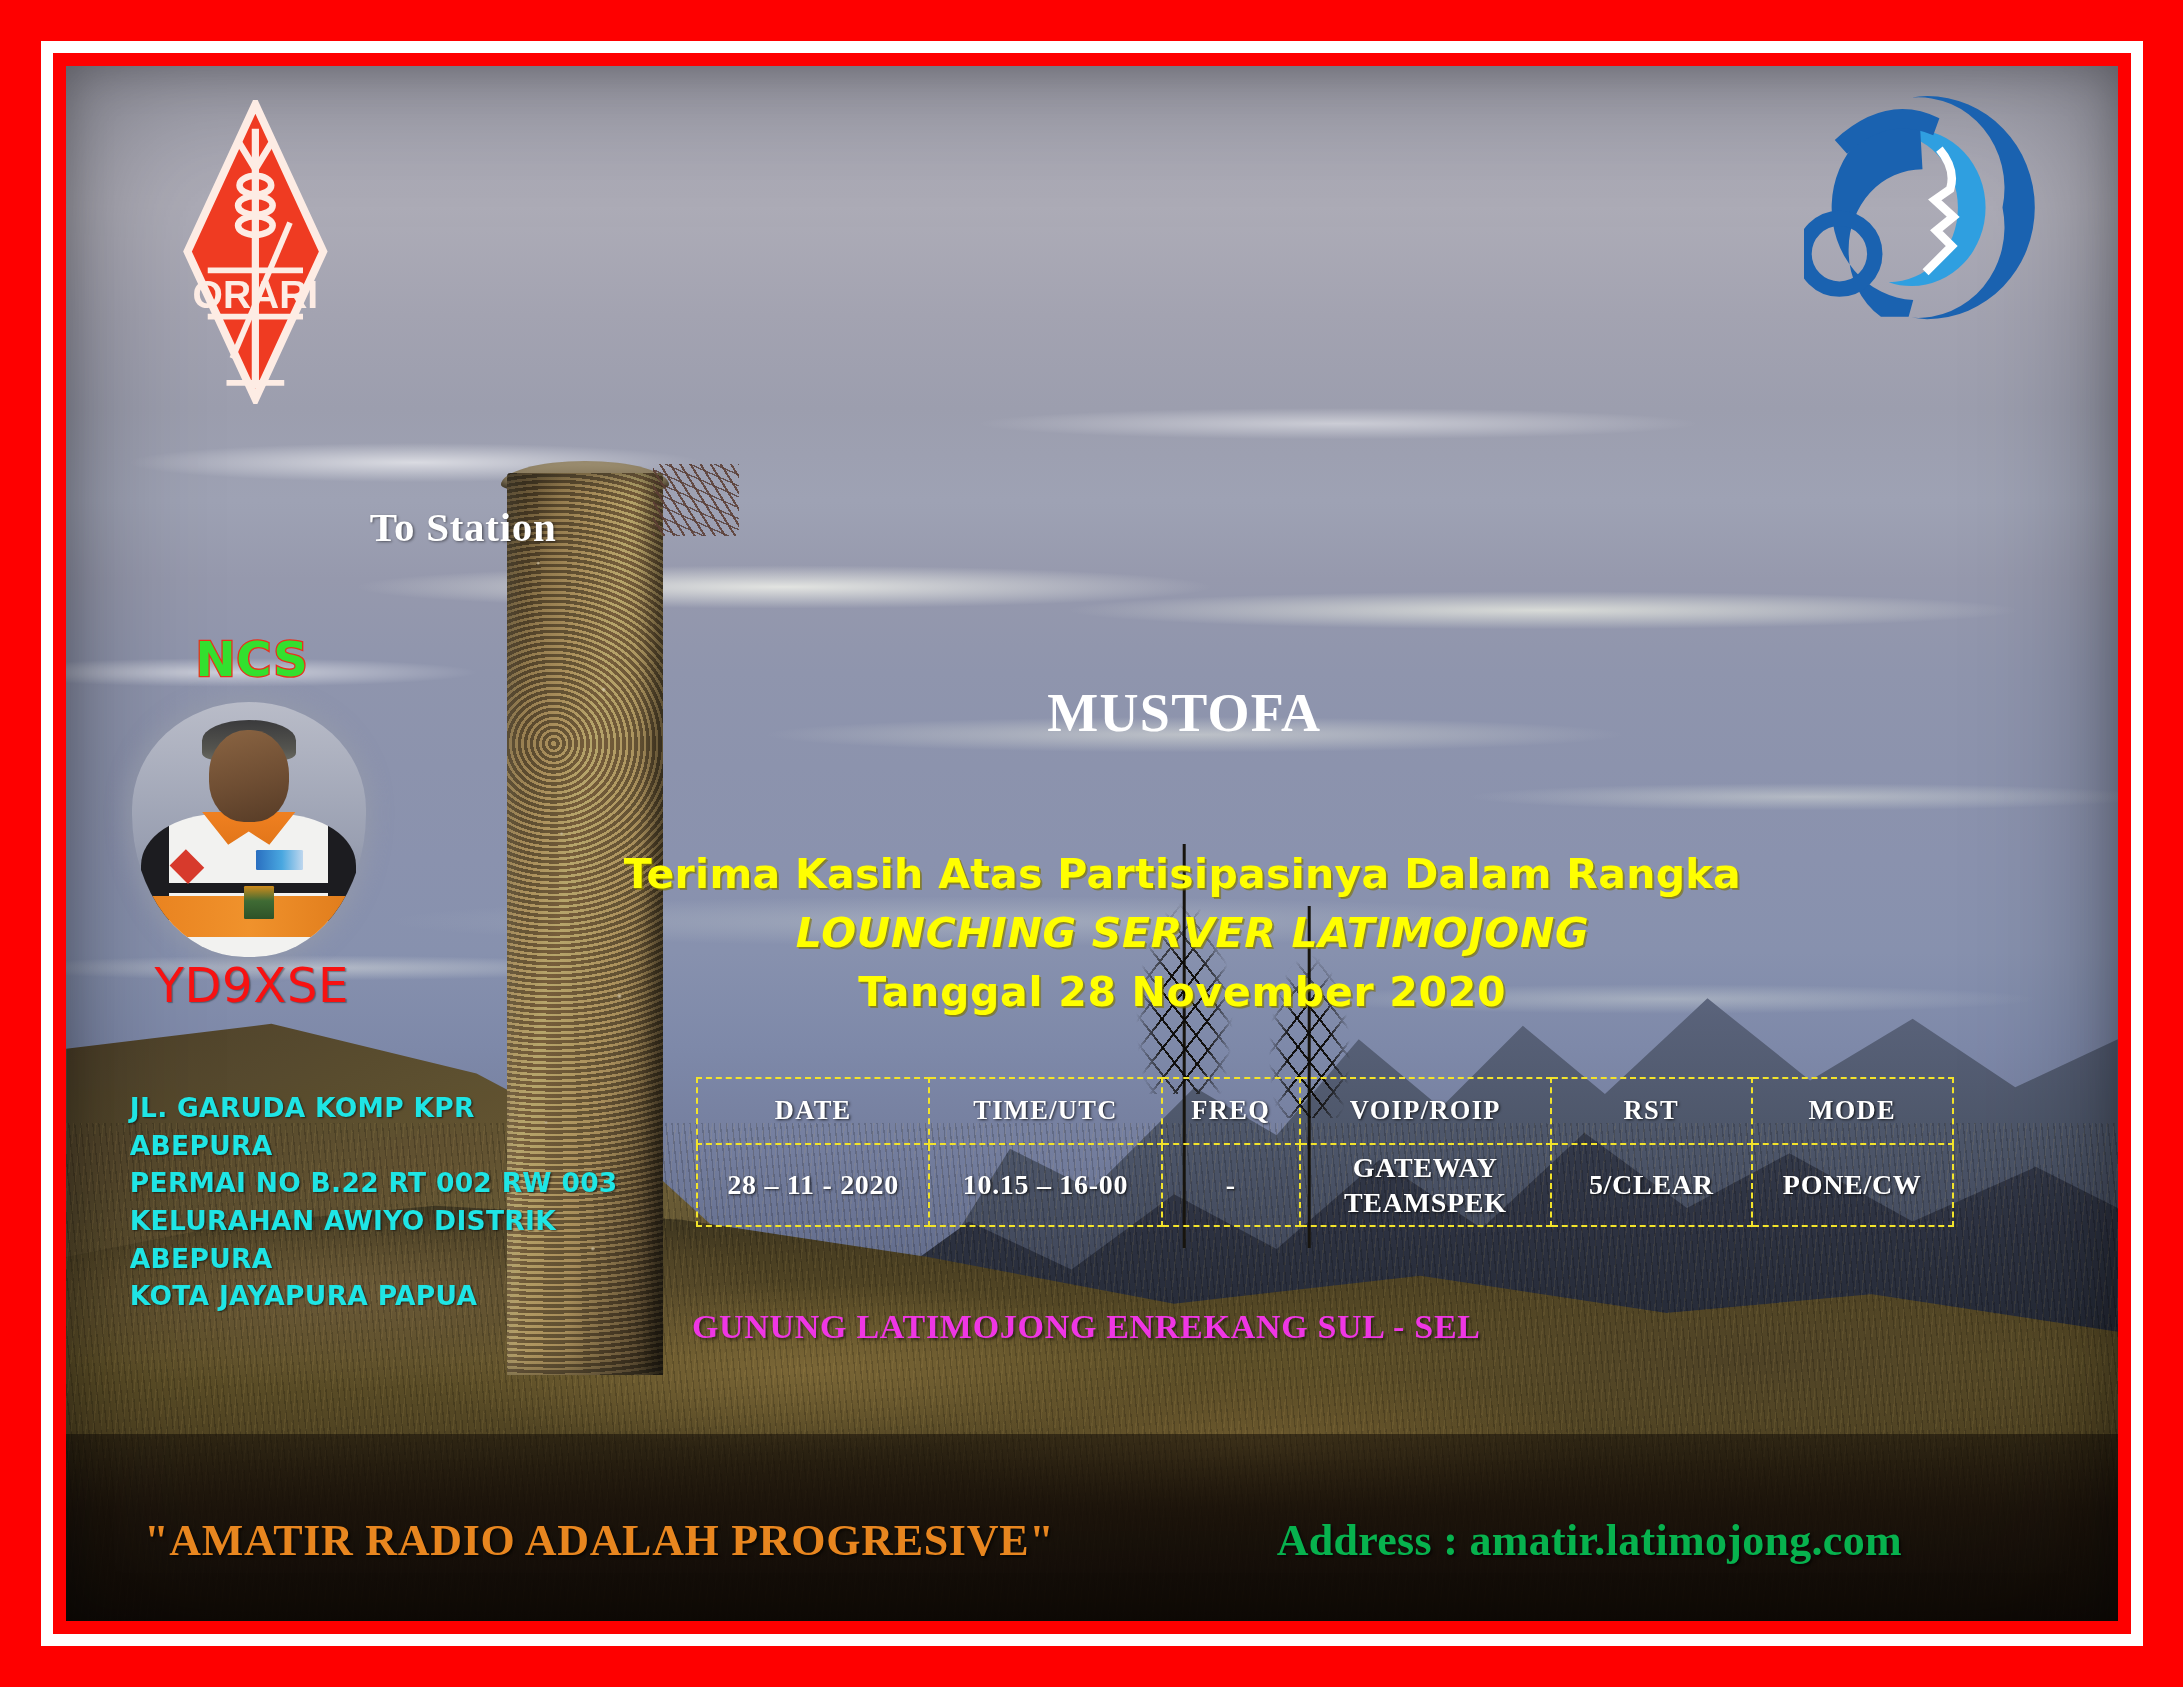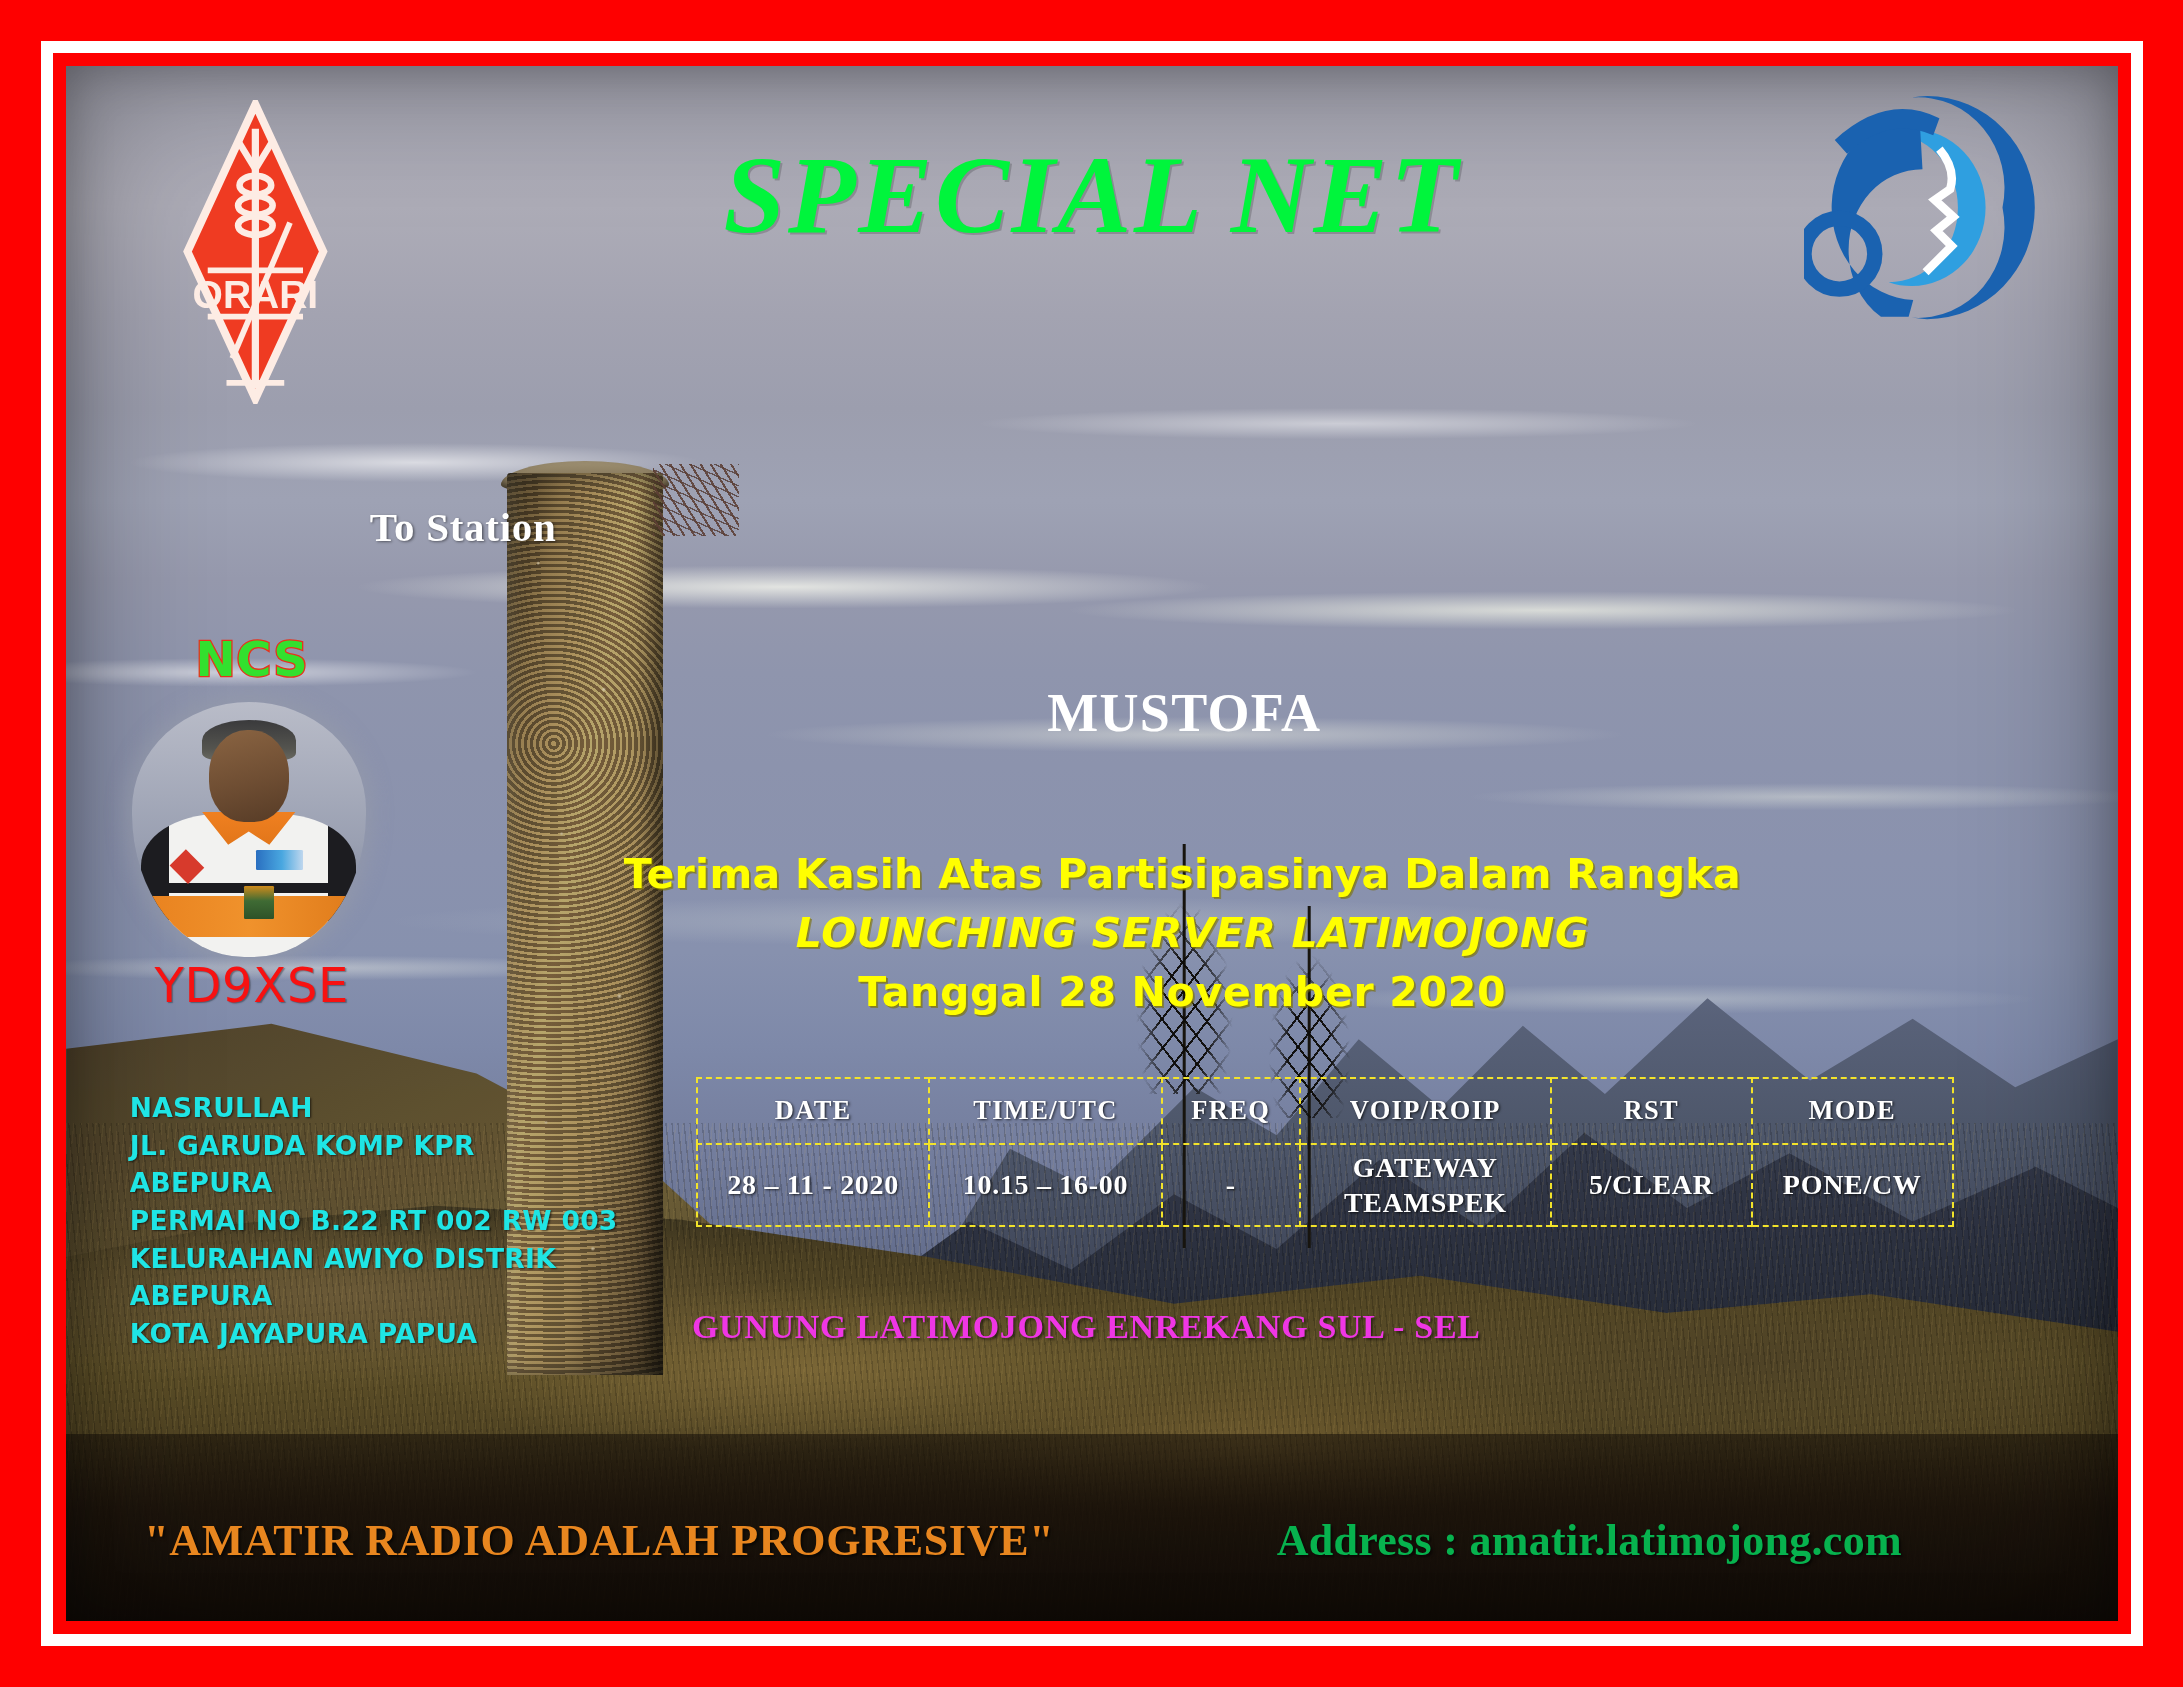--- a/index.html
+++ b/index.html
@@ -358,21 +358,20 @@
                   a78,84 0 0 0 0,-194 a96,102 0 0 1 30,-5 a96,102 0 0 1 96,102 z" fill="#2f9fe0"></path>
          <path d="M150,30 a110,120 0 0 0 -8,240 l-6,22 l-36,0
                   a96,104 0 0 1 -42,-88 a96,104 0 0 1 96,-104 z" fill="#1a62b0"></path>
          <path d="M40,62 q68,-62 136,-28 l-8,22 q-58,-26 -112,24 z" fill="#1a62b0"></path>
          <circle cx="46" cy="210" r="46" fill="none" stroke="#1a62b0" stroke-width="20"></circle>
          <path d="M150,96 l30,34 l-18,16 l22,24 l-20,18 l18,20 l-32,34 z" fill="#fff" opacity=".0"></path>
          <path d="M176,74 q22,26 14,52 l-20,14 l24,22 l-22,18 l20,20 l-34,34" fill="none" stroke="#ffffff" stroke-width="11"></path>
        </svg>
      </div>
 
-     <div class="ov t-specialnet">SPECIAL NET</div>
 
      <div class="ov t-tostation">To Station</div>
 
 
      <div class="ov t-opname">MUSTOFA</div>
 
      <div class="ov y-line t-thanks">Terima Kasih Atas Partisipasinya Dalam Rangka</div>
      <div class="ov y-line t-launch">LOUNCHING SERVER LATIMOJONG</div>
      <div class="ov y-line t-date">Tanggal  28  November  2020</div>
 
@@ -387,21 +386,20 @@
        <div class="pf-badge"></div>
        <div class="pf-logo"></div>
        <div class="pf-id"></div>
        <div class="pf-hair"></div>
        <div class="pf-head"></div>
      </div>
 
      <div class="ov t-ncscall">YD9XSE</div>
 
      <div class="ov addr">
-       <div>NASRULLAH</div>
        <div>JL. GARUDA KOMP KPR</div>
        <div>ABEPURA</div>
        <div>PERMAI NO B.22 RT 002 RW 003</div>
        <div>KELURAHAN AWIYO DISTRIK</div>
        <div>ABEPURA</div>
        <div>KOTA JAYAPURA PAPUA</div>
      </div>
 
      <table class="qtable">
        <thead>

